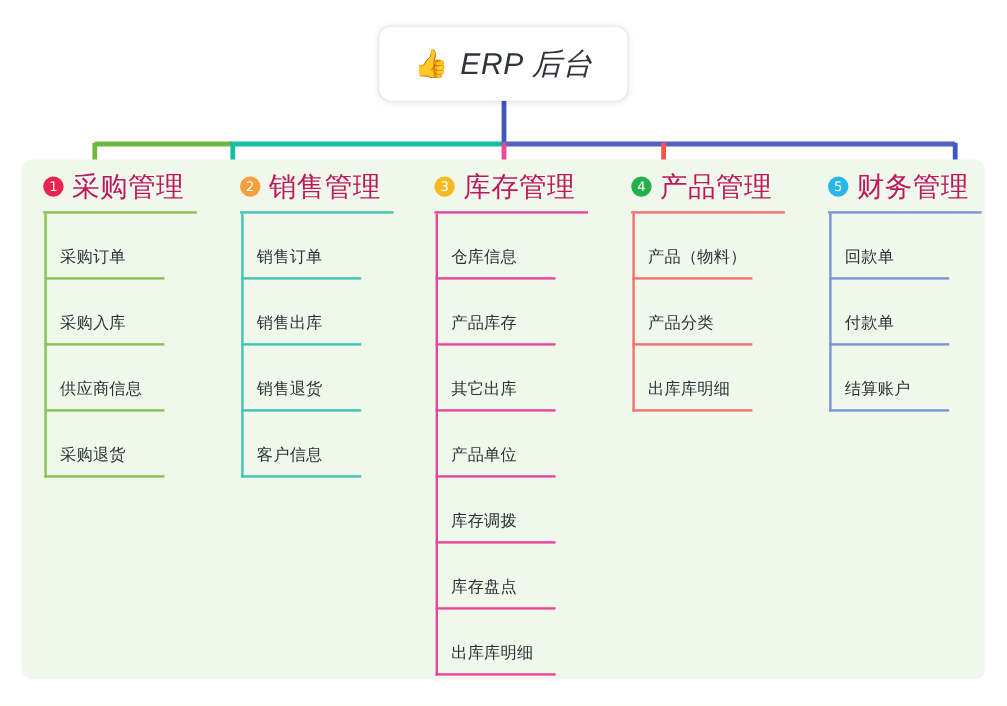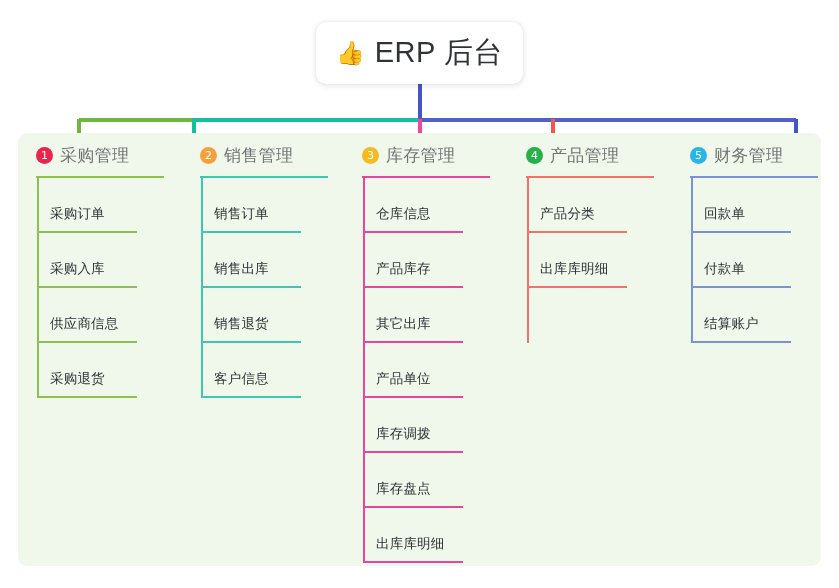--- a/index.html
+++ b/index.html
@@ -32,24 +32,25 @@
     gap: 10px;
     box-sizing: border-box;
   }
   #root-card .thumb {
     font-size: 23px;
     line-height: 1;
     display: block;
     margin-top: 1px;
   }
   #root-card .root-title {
-    font-size: 29px;
+    font-size: 25px;
     color: #2f3338;
     letter-spacing: 0.5px;
     white-space: nowrap;
+    font-style: italic;
   }
 
   
   #connectors {
     position: absolute;
     left: 0;
     top: 0;
     width: 839px;
     height: 588px;
     pointer-events: none;
@@ -93,22 +94,22 @@
     height: 17px;
     border-radius: 50%;
     color: #ffffff;
     font-size: 11px;
     line-height: 17px;
     text-align: center;
     flex: 0 0 auto;
     font-family: "DejaVu Sans", "Liberation Sans", sans-serif;
   }
   .col-title {
-    font-size: 17px;
-    color: #737373;
+    font-size: 23px;
+    color: #be185d;
     white-space: nowrap;
     letter-spacing: 0.3px;
     text-align: right;
   }
   .col-underline {
     position: absolute;
     left: 18px;
     top: 43px;
     width: 128px;
     height: 2px;
@@ -267,20 +268,24 @@
     </div>
     <div class="column col-3" style="top: 133px;">
       <div class="col-head">
         <span class="badge" style="background: rgb(37, 176, 74);">4</span>
         <span class="col-title">产品管理</span>
       </div>
       <div class="col-underline" style="background: rgb(244, 113, 107);"></div>
       <div class="col-spine" style="background: rgb(244, 113, 107); height: 165px;"></div>
       <div class="leaves">
         <div class="leaf">
+          <span class="leaf-label">产品（物料）</span>
+          <div class="leaf-underline" style="background: rgb(244, 113, 107);"></div>
+        </div>
+        <div class="leaf">
           <span class="leaf-label">产品分类</span>
           <div class="leaf-underline" style="background: rgb(244, 113, 107);"></div>
         </div>
         <div class="leaf">
           <span class="leaf-label">出库库明细</span>
           <div class="leaf-underline" style="background: rgb(244, 113, 107);"></div>
         </div>
       </div>
     </div>
     <div class="column col-4" style="top: 133px;">

